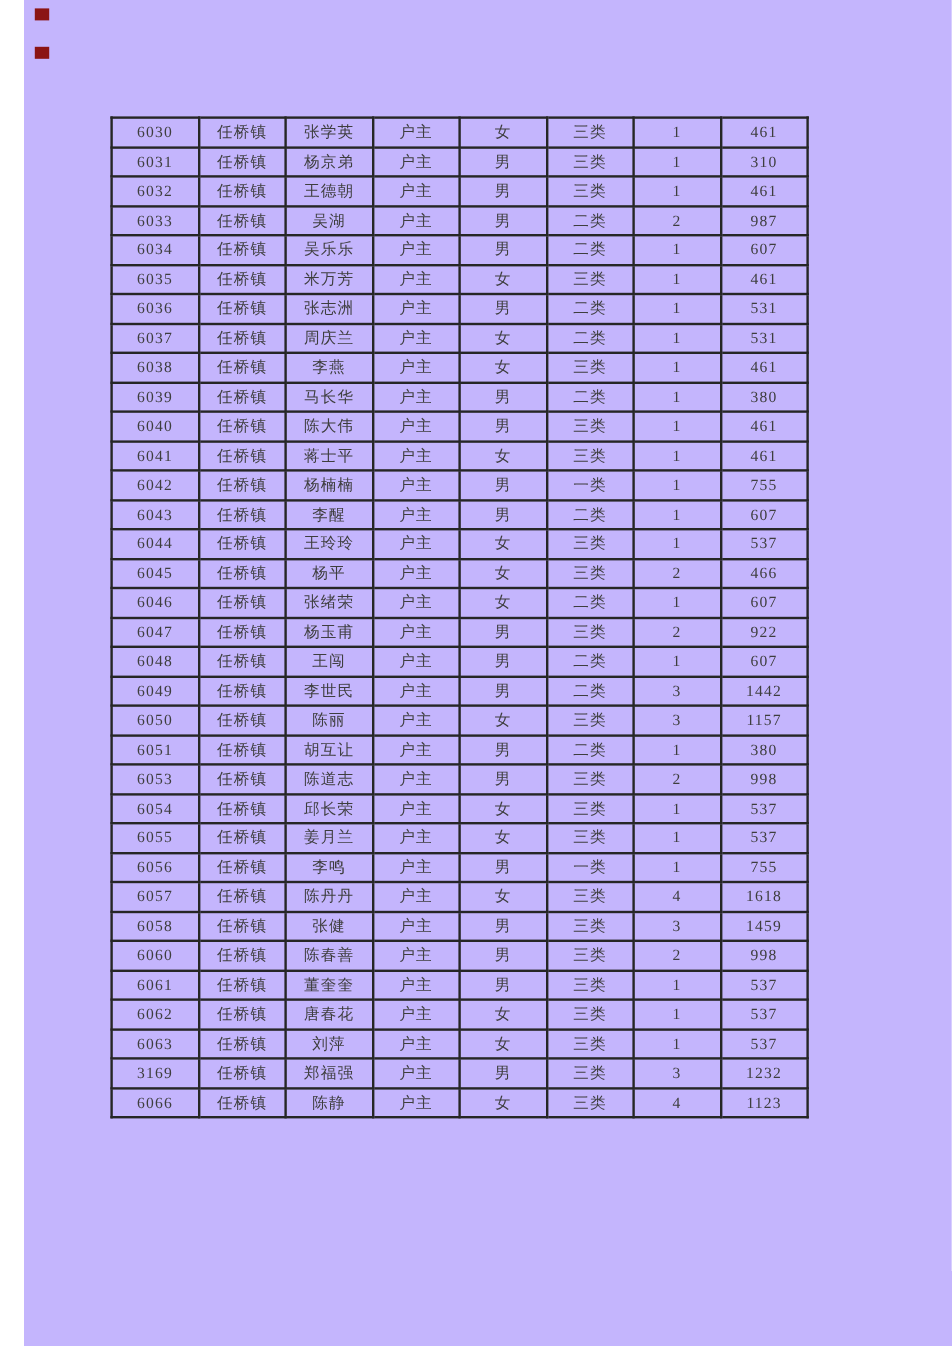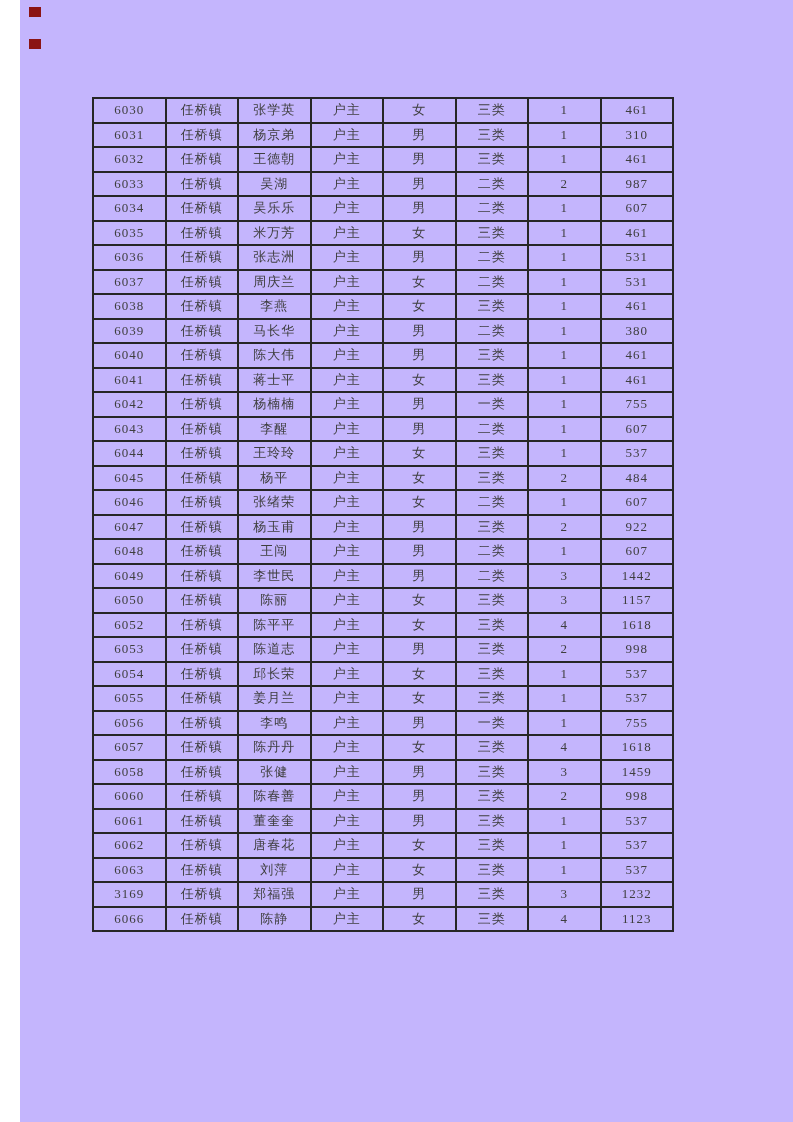--- a/index.html
+++ b/index.html
@@ -218,21 +218,21 @@
           <td>537</td>
         </tr>
         <tr>
           <td>6045</td>
           <td>任桥镇</td>
           <td>杨平</td>
           <td>户主</td>
           <td>女</td>
           <td>三类</td>
           <td>2</td>
-          <td>484</td>
+          <td>466</td>
         </tr>
         <tr>
           <td>6046</td>
           <td>任桥镇</td>
           <td>张绪荣</td>
           <td>户主</td>
           <td>女</td>
           <td>二类</td>
           <td>1</td>
           <td>607</td>
@@ -271,28 +271,28 @@
           <td>6050</td>
           <td>任桥镇</td>
           <td>陈丽</td>
           <td>户主</td>
           <td>女</td>
           <td>三类</td>
           <td>3</td>
           <td>1157</td>
         </tr>
         <tr>
-          <td>6052</td>
-          <td>任桥镇</td>
-          <td>陈平平</td>
-          <td>户主</td>
-          <td>女</td>
-          <td>三类</td>
-          <td>4</td>
-          <td>1618</td>
+          <td>6051</td>
+          <td>任桥镇</td>
+          <td>胡互让</td>
+          <td>户主</td>
+          <td>男</td>
+          <td>二类</td>
+          <td>1</td>
+          <td>380</td>
         </tr>
         <tr>
           <td>6053</td>
           <td>任桥镇</td>
           <td>陈道志</td>
           <td>户主</td>
           <td>男</td>
           <td>三类</td>
           <td>2</td>
           <td>998</td>

